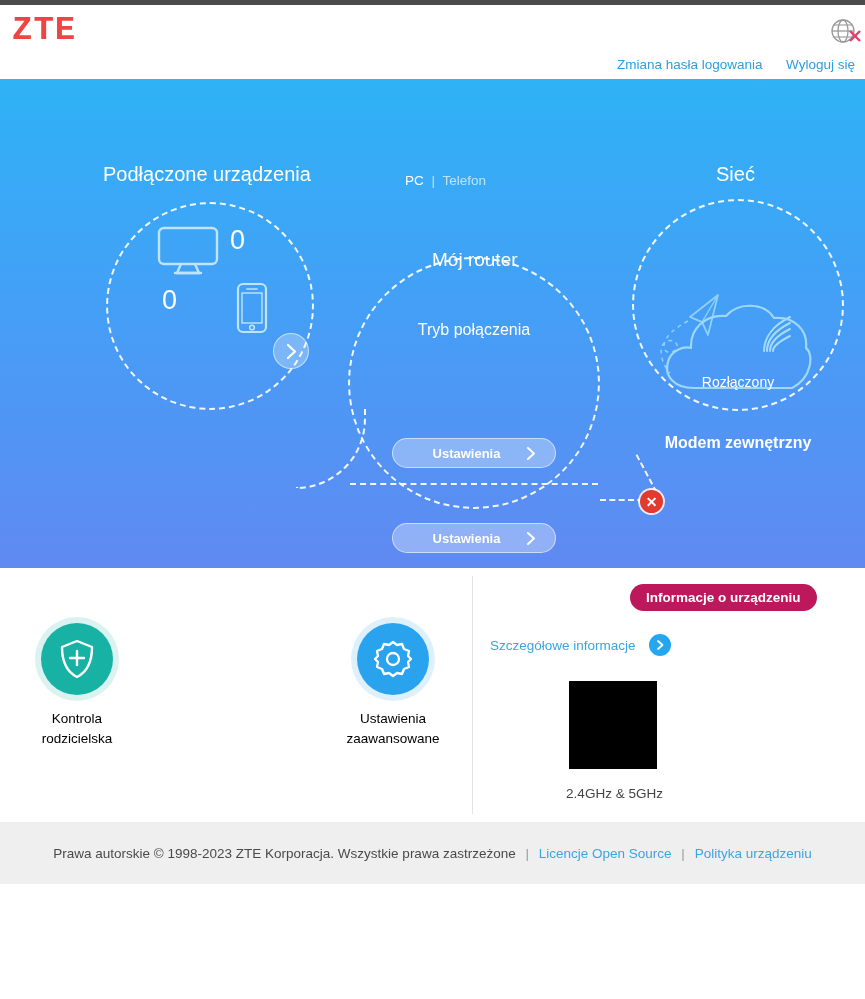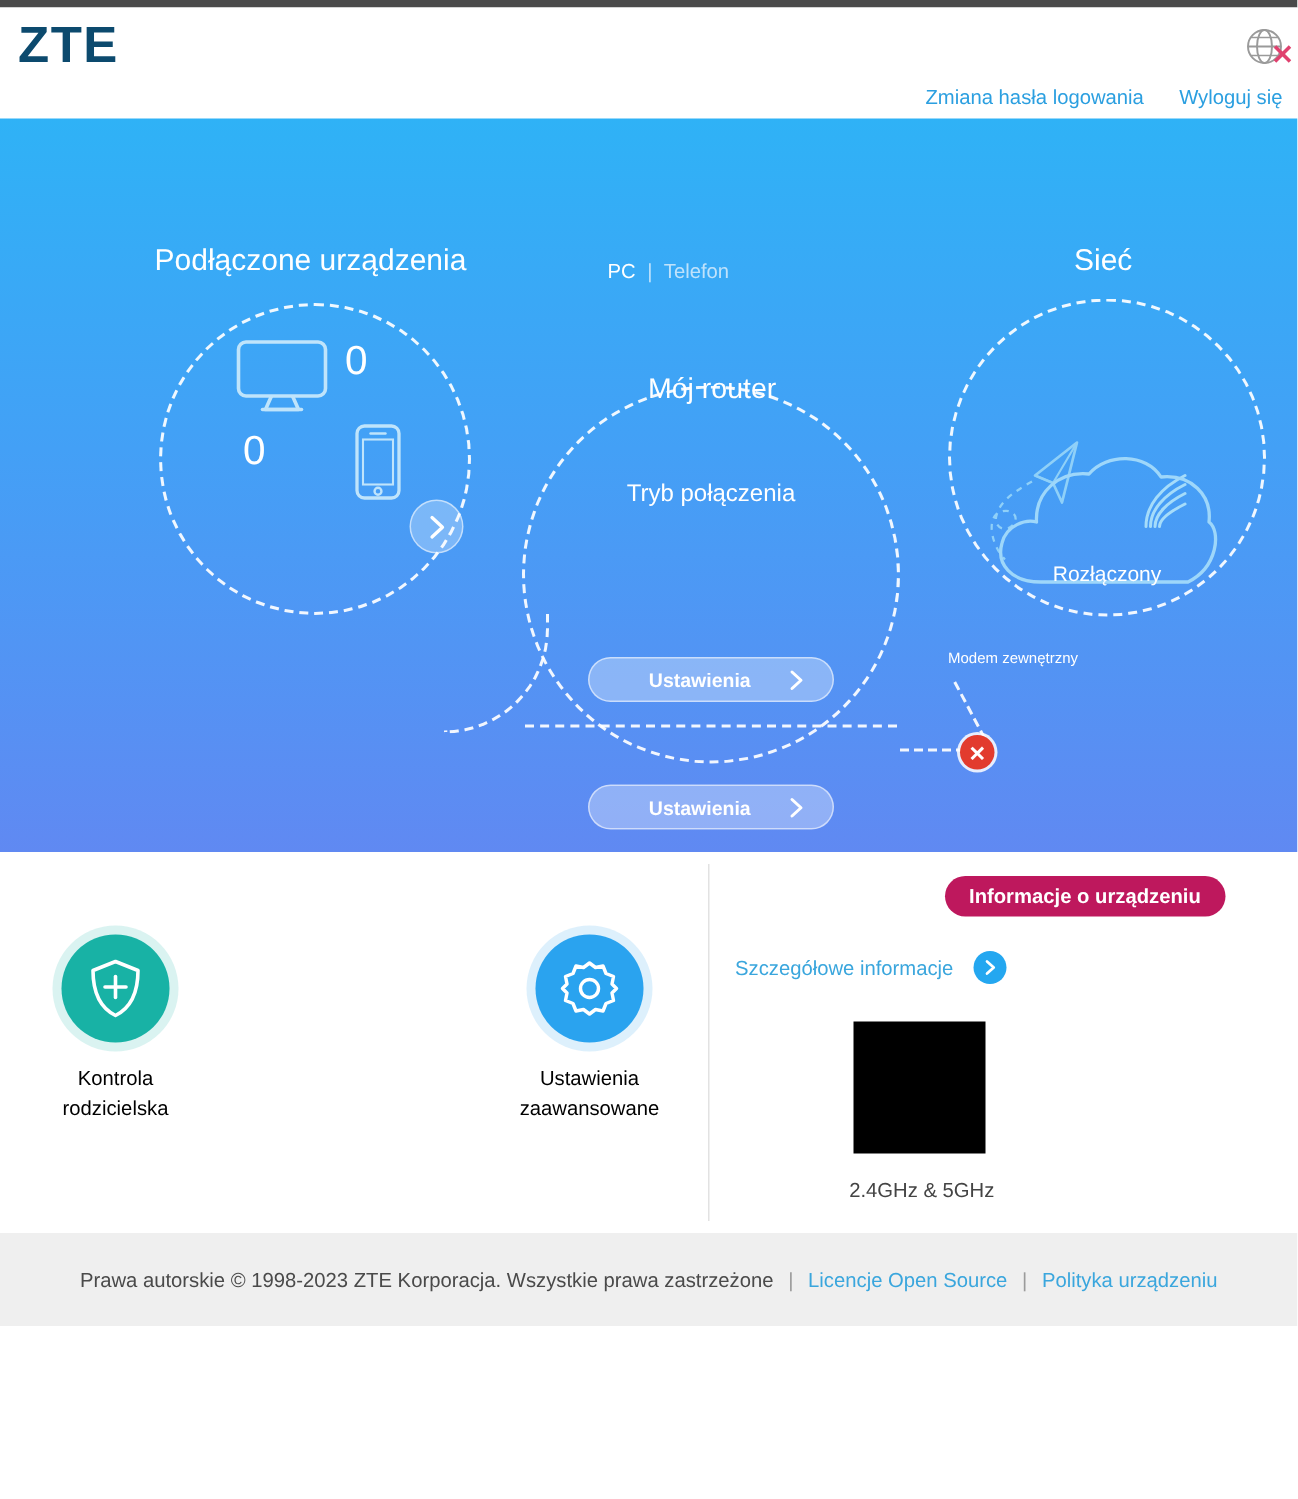--- a/index.html
+++ b/index.html
@@ -18,22 +18,22 @@
   }
 
   
   .header {
     position:absolute; top:5px; left:0; width:865px; height:74px;
     background:#ffffff;
   }
   .logo {
     position:absolute; left:12px; top:6px;
     font-size:34px; font-weight:bold; letter-spacing:1px;
-    color:#0c4a6e;
-    font-family:Liberation Sans, sans-serif;
+    color:#ef4444;
+    font-family:Liberation Mono, monospace;
   }
   .globe-wrap {
     position:absolute; right:4px; top:12px; width:32px; height:30px;
   }
   .globe-wrap svg { display:block; }
   .header-links {
     position:absolute; right:10px; top:52px;
     font-size:13.5px; color:#2b9fe0;
     white-space:nowrap;
   }
@@ -110,22 +110,22 @@
     border-top:2px dashed rgba(255,255,255,0.92);
   }
 
   
   .cloud-wrap { position:absolute; left:658px; top:205px; }
   .cloud-status {
     position:absolute; left:632px; top:295px; width:212px; text-align:center;
     color:#ffffff; font-size:14px;
   }
   .modem-label {
-    position:absolute; left:632px; top:355px; width:212px; 
-    color:#ffffff; font-size:10px; font-weight:normal;
+    position:absolute; left:632px; top:355px; width:212px; text-align:center;
+    color:#ffffff; font-size:16px; font-weight:bold;
   }
   .plane-wrap { position:absolute; left:660px; top:212px; }
   .wifi-arcs  { position:absolute; left:760px; top:230px; }
 
   
   .link-left {
     position:absolute; left:296px; top:330px; width:70px; height:80px;
     border-left:0; border-top:0;
     border-bottom:2px dashed rgba(255,255,255,0.92);
     border-right:2px dashed rgba(255,255,255,0.92);

